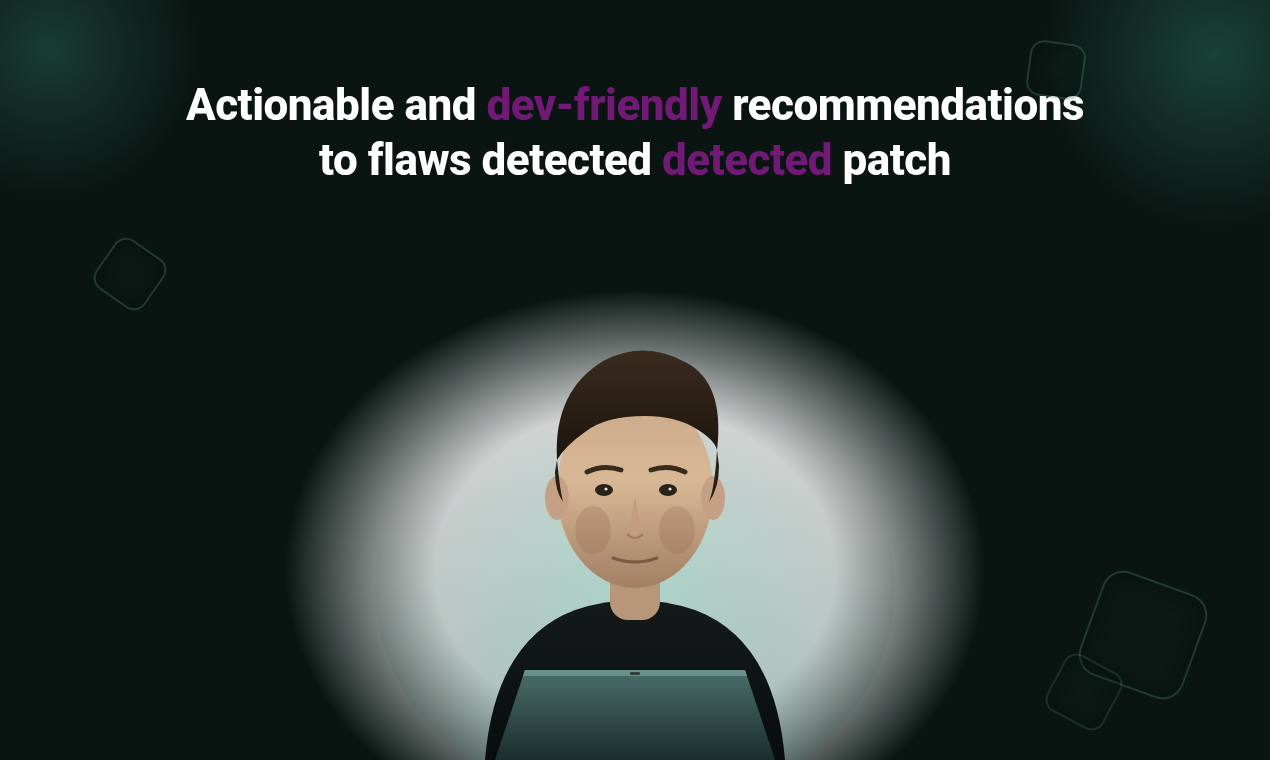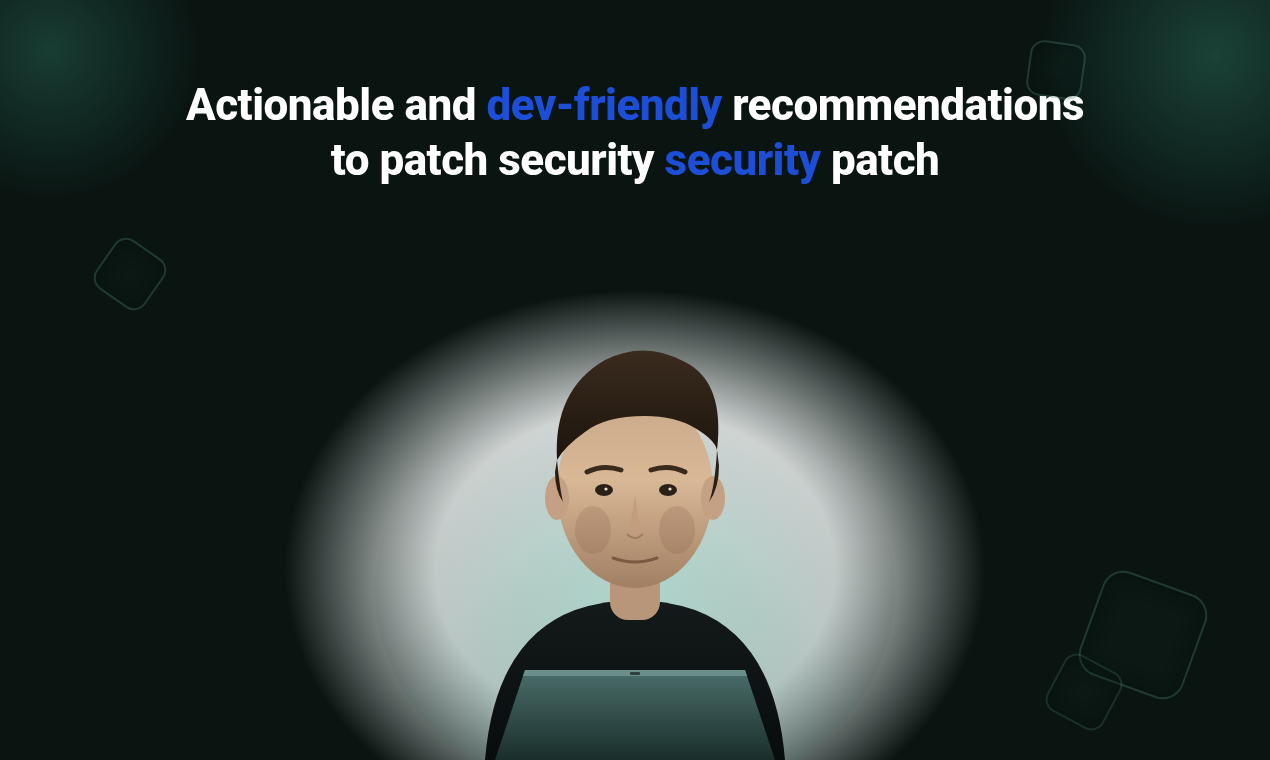--- a/index.html
+++ b/index.html
@@ -32,21 +32,21 @@
     top: 78px;
     left: 0; right: 0;
     text-align: center;
     color: #ffffff;
     font-weight: 800;
     font-size: 44px;
     line-height: 1.25;
     letter-spacing: -0.5px;
     padding: 0 40px;
   }
-  .headline .accent { color: #1d4ed8; }
+  .headline .accent { color: #701a75; }
 
   
   .deco {
     position: absolute;
     border: 2px solid rgba(100,160,140,0.25);
     border-radius: 14px;
     background: rgba(30,60,50,0.08);
     box-shadow: inset 0 0 20px rgba(0,0,0,0.3);
   }
   .deco-1 { top: 42px; right: 186px; width: 56px; height: 56px; transform: rotate(8deg); }
@@ -65,21 +65,21 @@
     pointer-events: none;
   }
   .figure svg { width: 100%; height: 100%; display: block; }
 </style>
 </head>
 <body>
 
 <div class="glow-tl"></div>
 <div class="glow-tr"></div>
 
-<h1 class="headline"><span>Actionable and </span><span class="accent">dev-friendly</span><span> recommendations</span><br><span>to patch security </span><span class="accent">security</span><span> patch</span></h1>
+<h1 class="headline"><span>Actionable and </span><span class="accent">dev-friendly</span><span> recommendations</span><br><span>to flaws detected </span><span class="accent">detected</span><span> patch</span></h1>
 
 <div class="deco deco-1"></div>
 <div class="deco deco-2"></div>
 <div class="deco deco-3"></div>
 <div class="deco deco-4"></div>
 
 <div class="figure">
   <svg viewBox="0 0 520 520" xmlns="http://www.w3.org/2000/svg">
 
     <defs>

